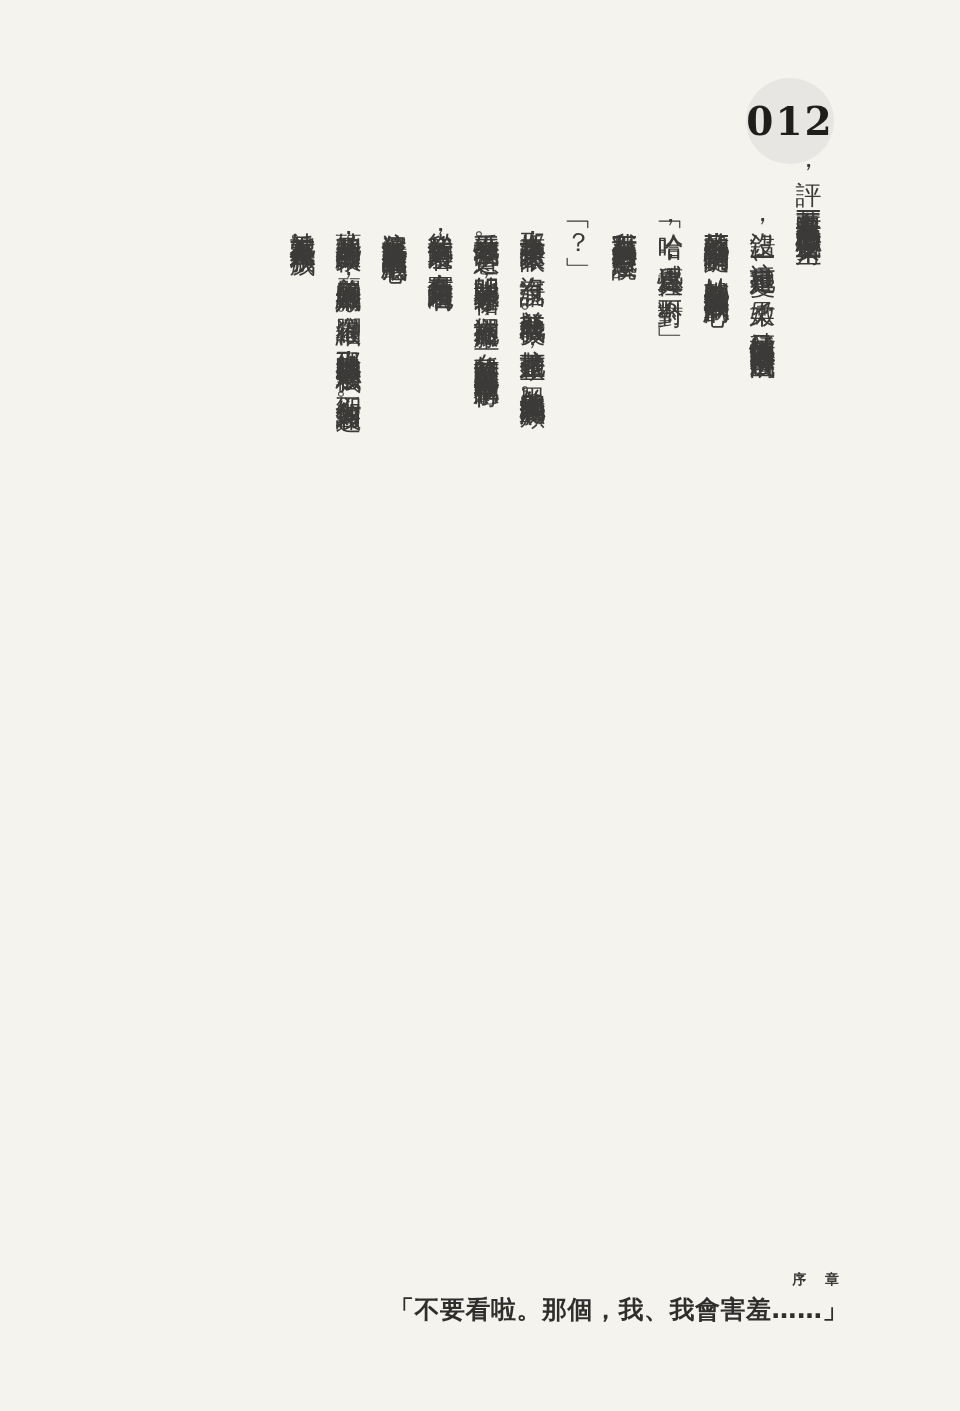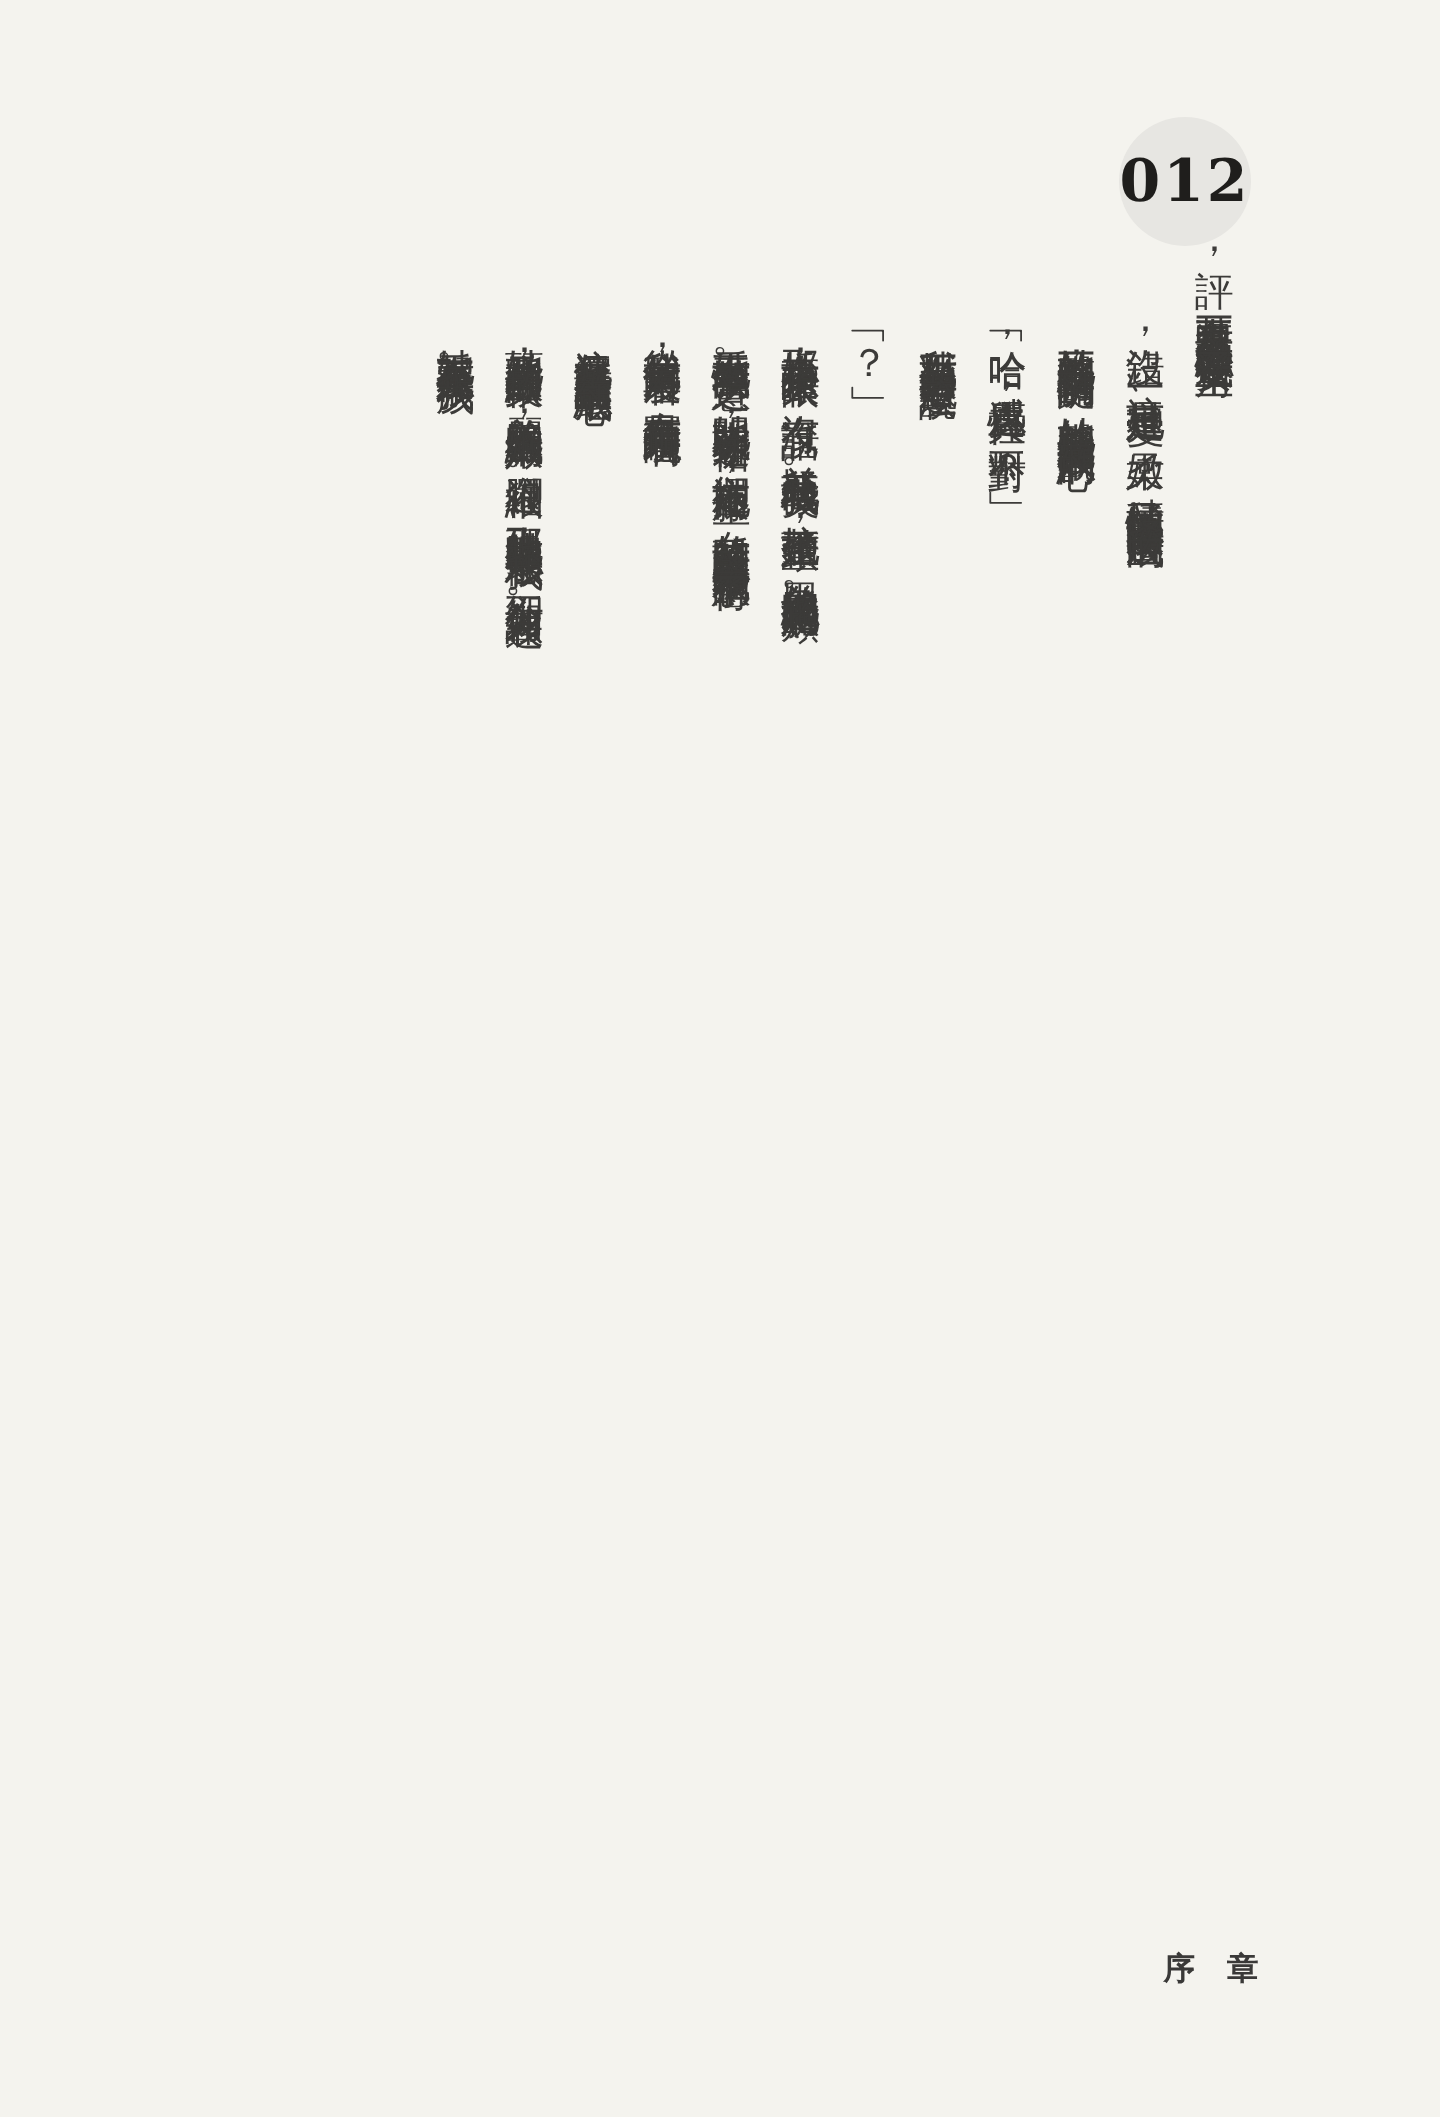--- a/index.html
+++ b/index.html
@@ -57,21 +57,21 @@
     text-indent: 2em;
   }
   .footer {
     position: absolute;
     right: 112px;
     bottom: 85px;
     text-align: right;
   }
   .footer .chapter {
     font-family: "DejaVu Sans", sans-serif;
-    font-size: 21px;
+    font-size: 14px;
     font-weight: 600;
     letter-spacing: 7px;
     color: #3a3938;
     margin-right: 2px;
   }
   .footer .quote {
     margin-top: 4px;
     font-family: "DejaVu Sans", sans-serif;
     font-size: 25px;
     font-weight: 600;
@@ -97,13 +97,14 @@
     <p class="para indent">那嬌小女孩只是睜大了眼，沒有說話，並疑惑地向我微笑。接著她歪了歪頭，黑色的髮絲撫過她的臉頰。</p>
     <p class="para indent">看來她不懂我的言下之意。她明明就穿著迷你裙，卻還抱膝而坐，白皙的膝蓋以及幾吋下的暗影令我在意的不得了。</p>
     <p class="para indent">從我位置的角度來看，實在是有夠若隱若現啊！</p>
     <p class="para indent">這傢伙還是對某些該防備的事毫無戒心。</p>
     <p class="para indent">她肩頭及背部的曲線柔軟，美麗的臉蛋纖細嬌嫩，腳還很細。那靦腆的微笑似乎想依賴我，卻不知該如何表達。</p>
     <p class="para indent">她看起來完全不像只小我一歲。</p>
   </div>
 
 <div class="footer">
   <div class="chapter">序 章</div>
+  <div class="quote">「不要看啦。那個，我、我會害羞……」</div>
 </div>
 
 </body></html>

